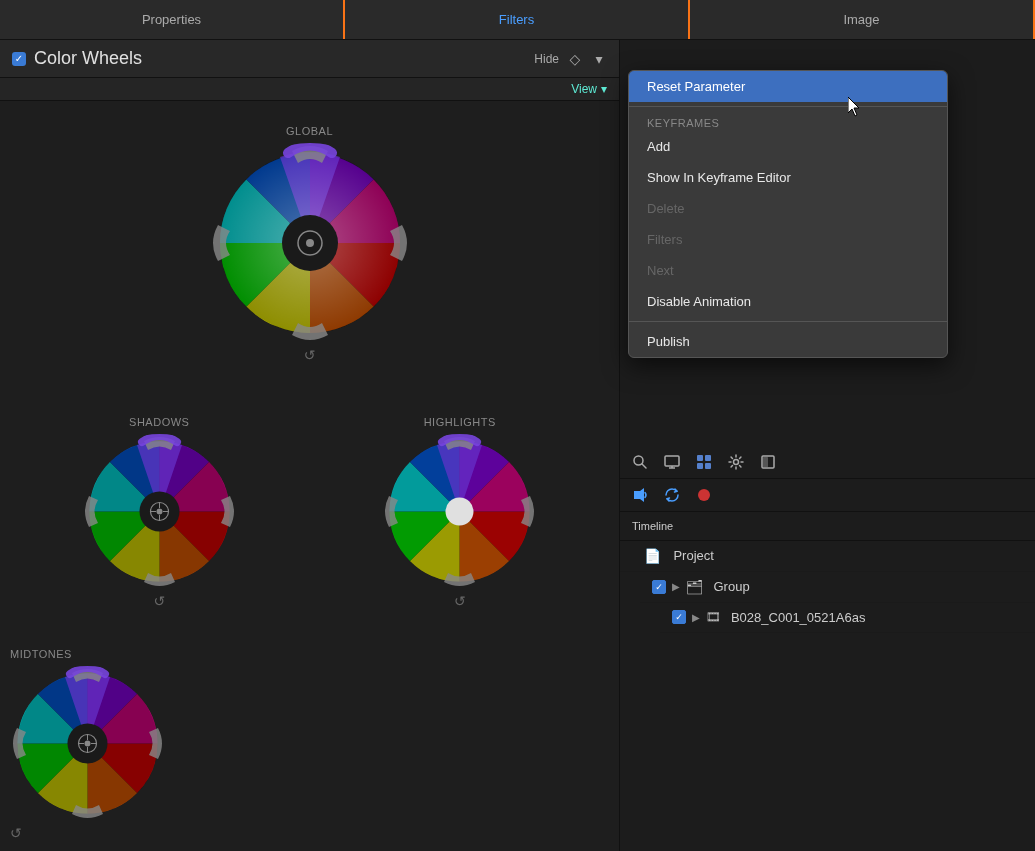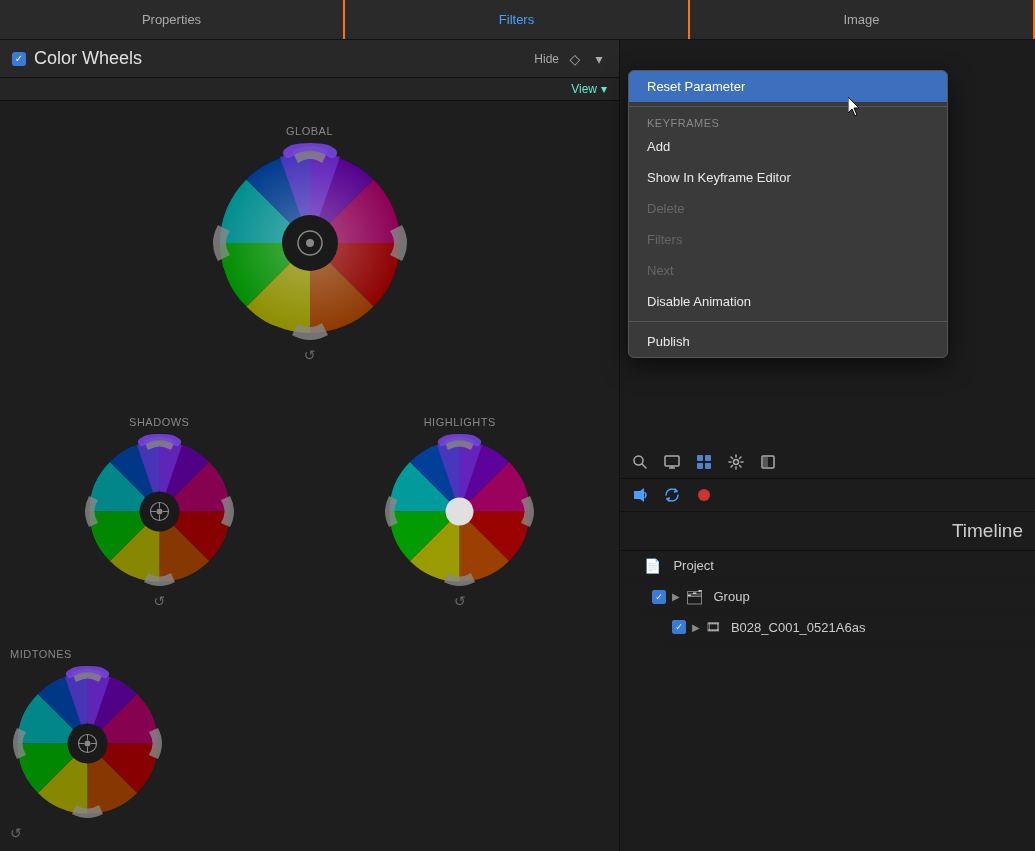--- a/index.html
+++ b/index.html
@@ -245,24 +245,23 @@
       color: #aaa;
       cursor: pointer;
       font-size: 14px;
     }
     .tool-icon.active {
       color: #4a9eff;
     }
 
     .timeline-label {
       padding: 8px 12px;
-      font-size: 19px;
+      font-size: 11px;
       color: #ccc;
       border-bottom: 1px solid #111;
-      text-align: right;
     }
 
     
     .project-tree {
       flex: 1;
       overflow-y: auto;
     }
     .tree-item {
       display: flex;
       align-items: center;

